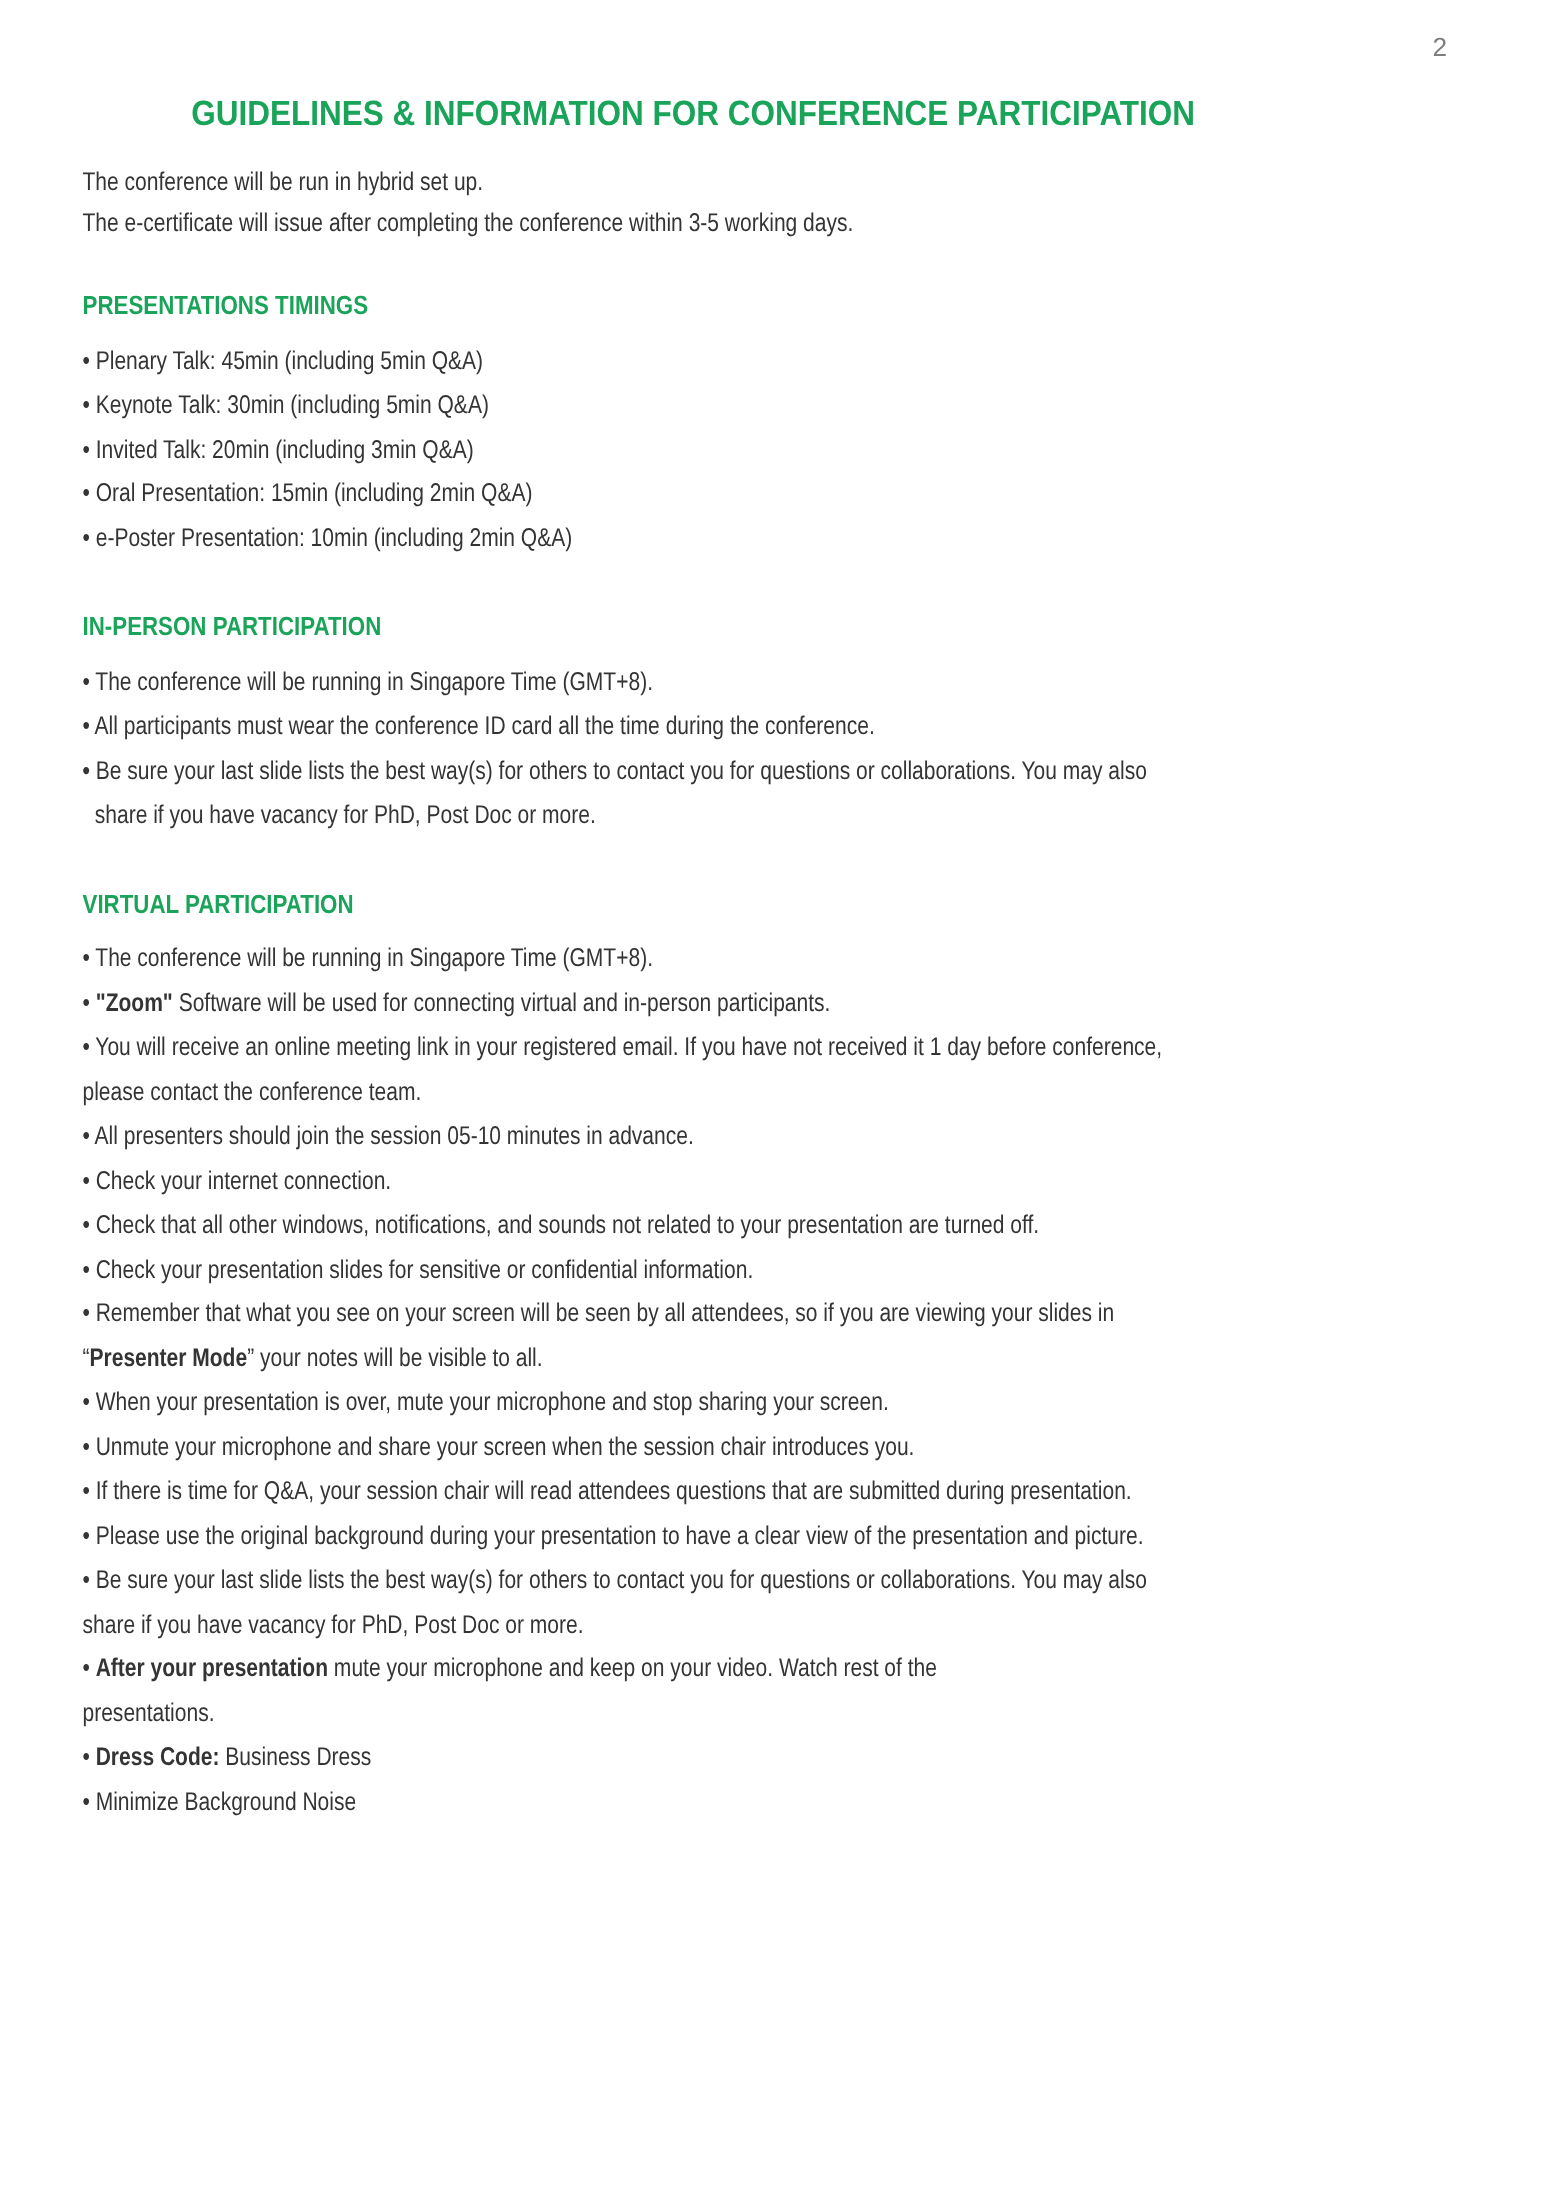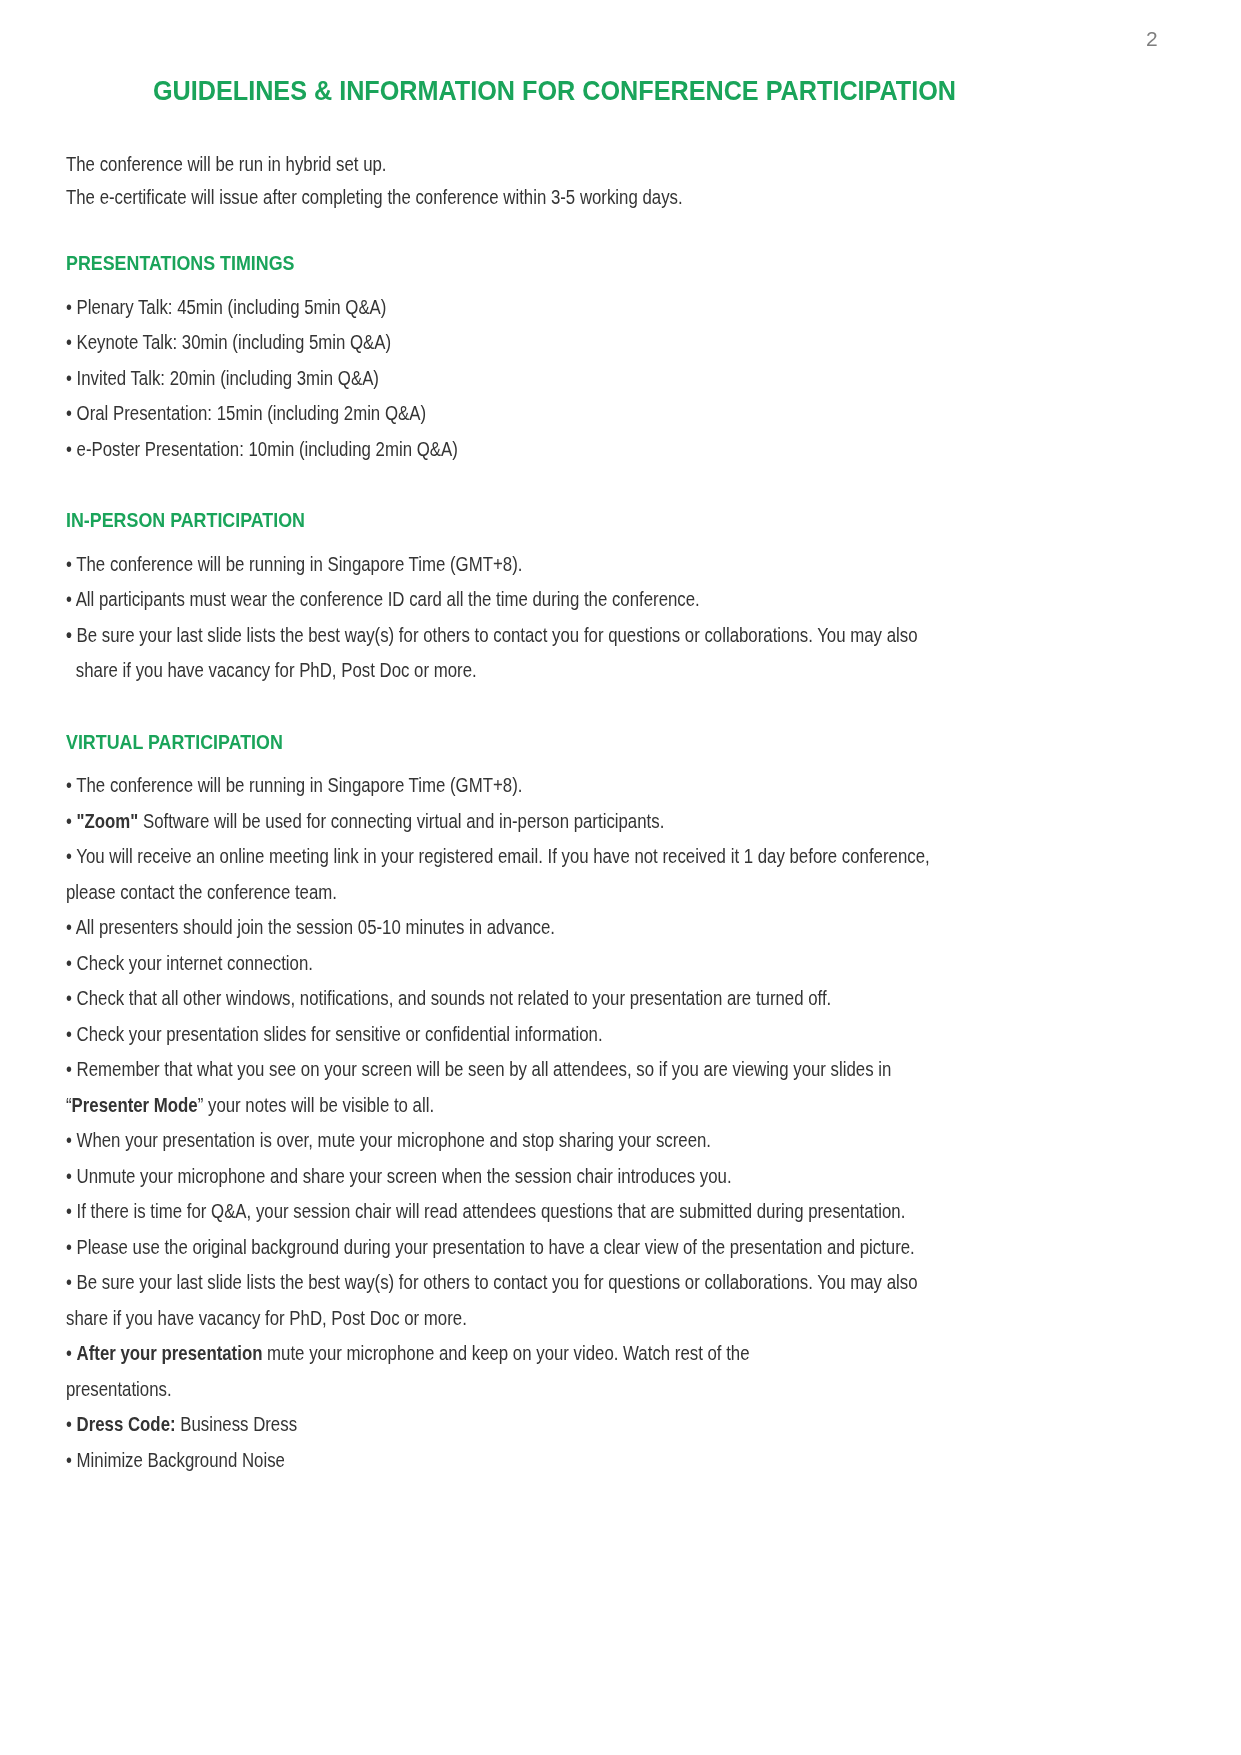--- a/index.html
+++ b/index.html
@@ -23,21 +23,21 @@
     font-size: 28px;
     line-height: 34px;
     font-weight: bold;
     color: #1aa45a;
     transform: scaleX(0.90);
     transform-origin: 50% 50%;
     white-space: nowrap;
   }
   .content {
     margin-left: 66px;
-    margin-top: 39px;
+    margin-top: 21px;
   }
   .intro-line {
     font-size: 20.5px;
     line-height: 33px;
     white-space: pre;
     transform: scaleX(0.82);
     transform-origin: 0 50%;
   }
   .sec-heading {
     margin-top: 36px;

